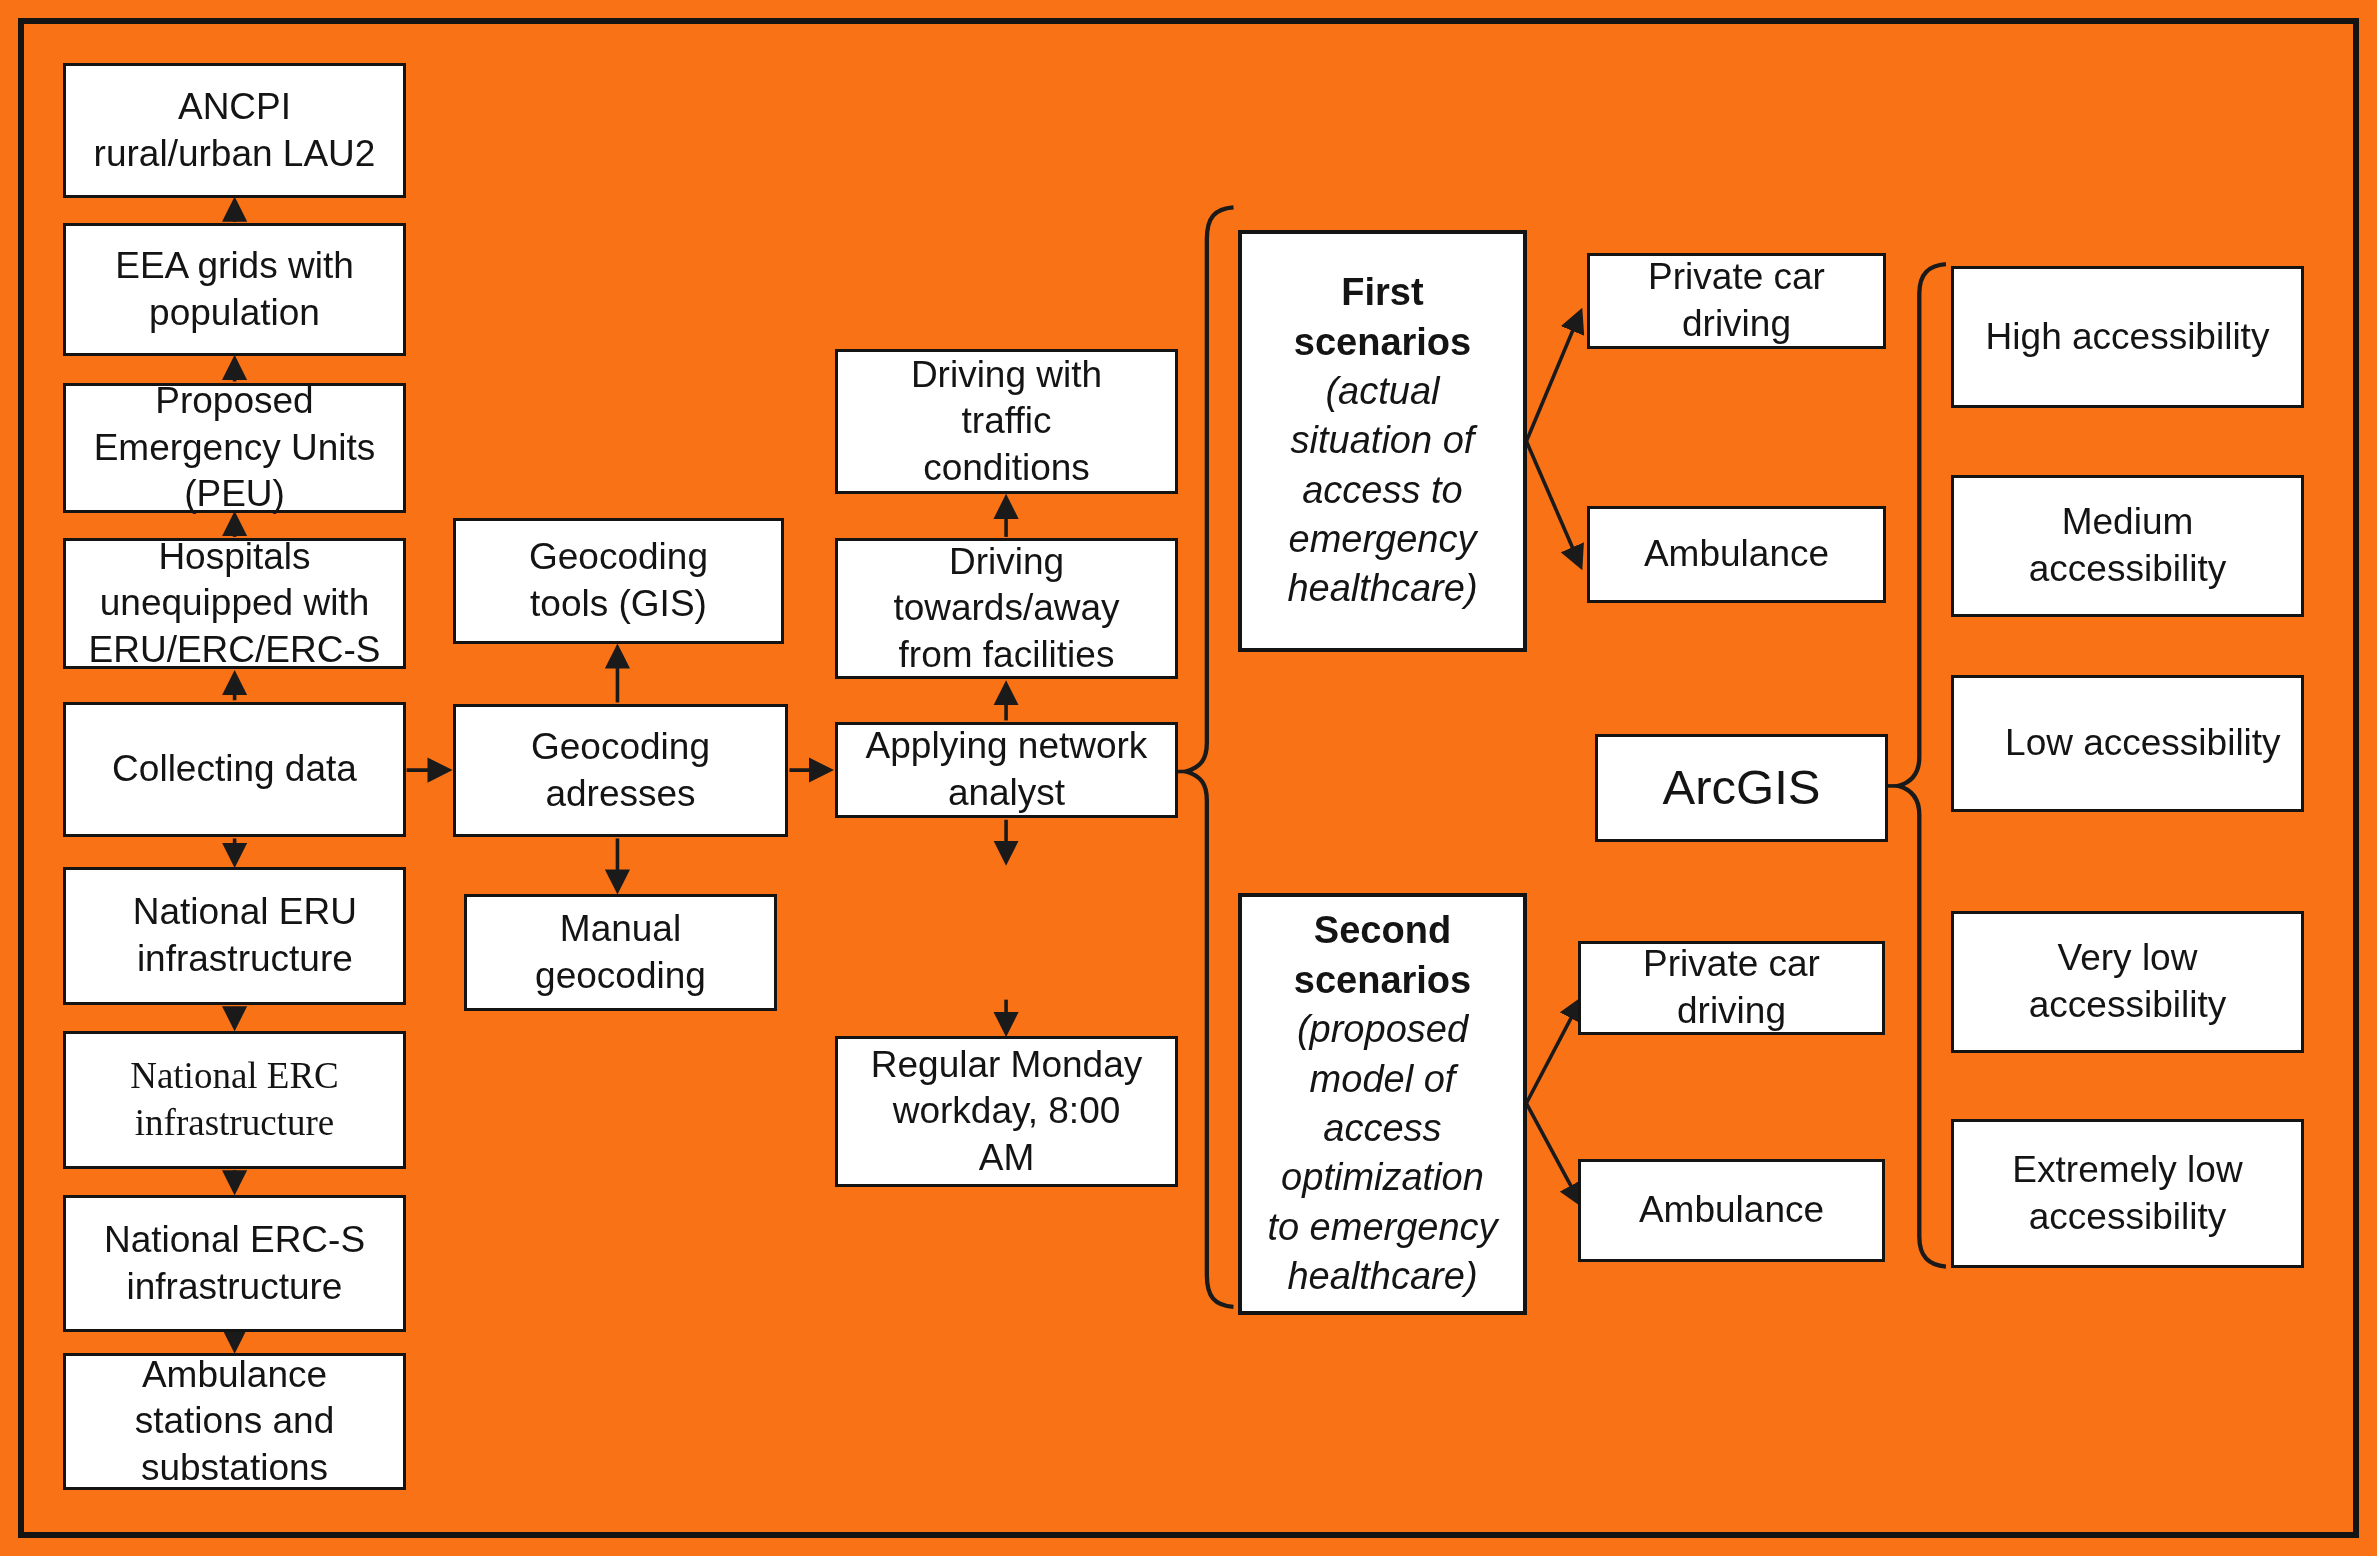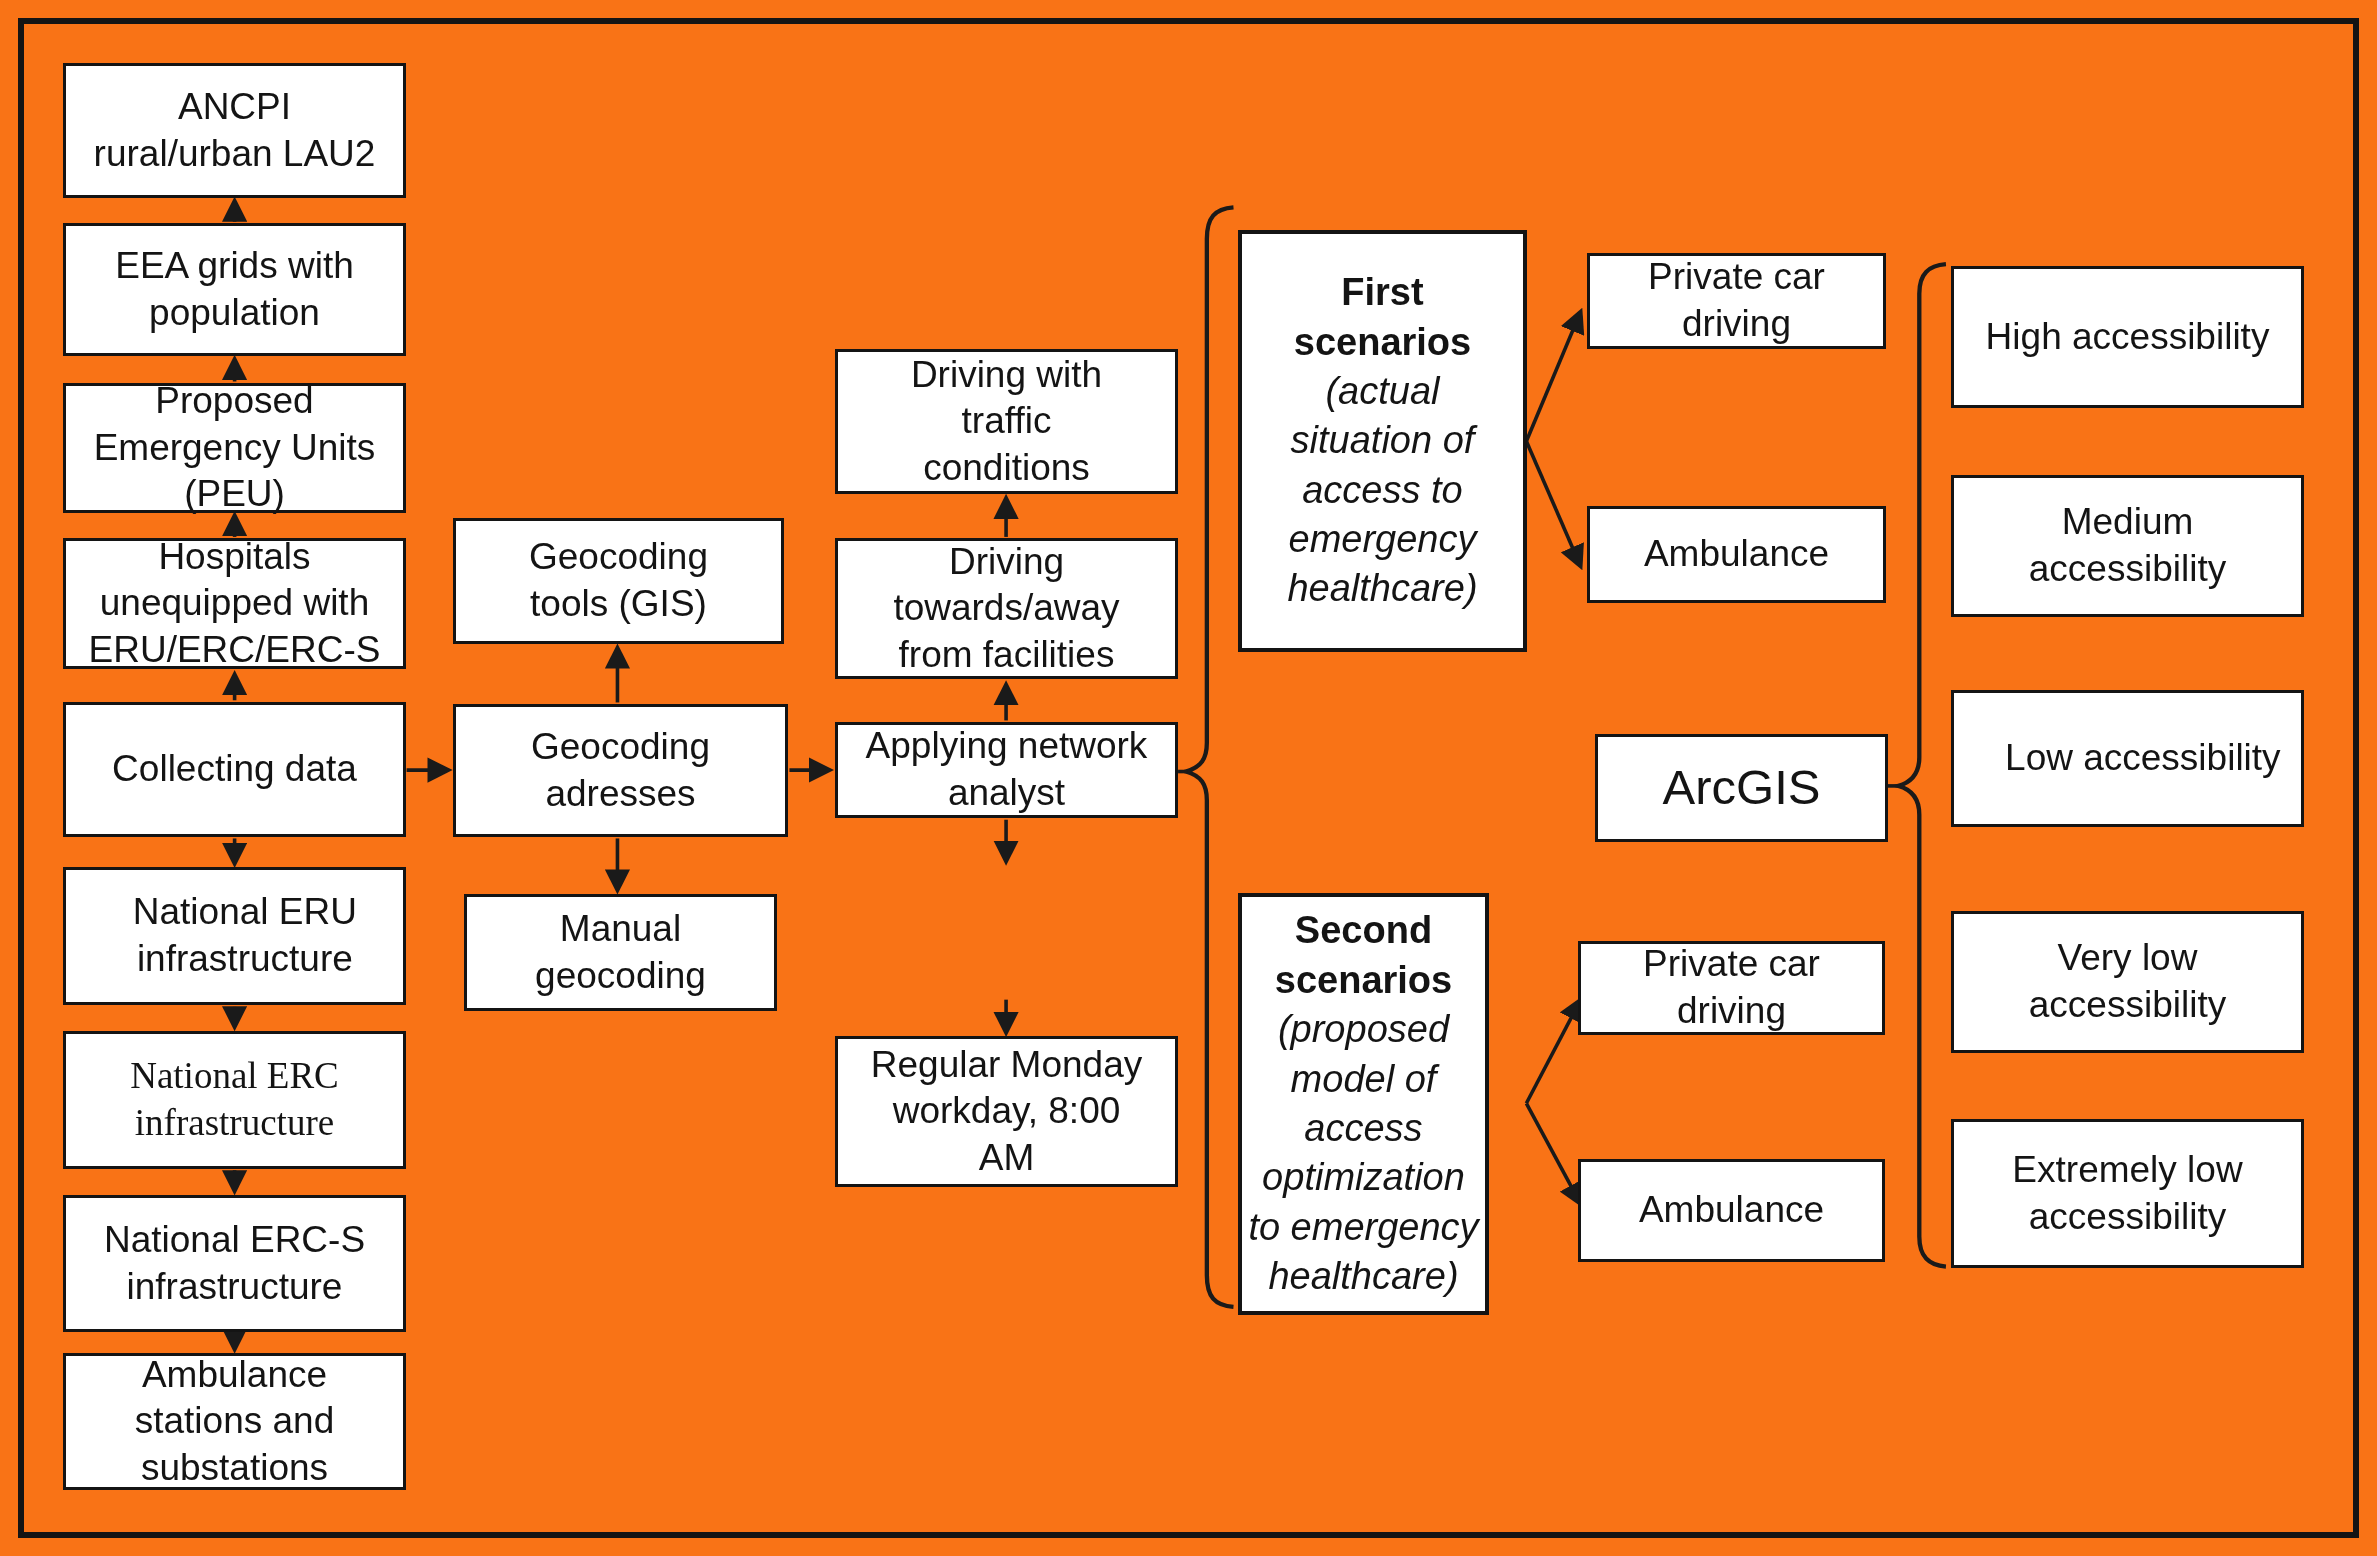--- a/index.html
+++ b/index.html
@@ -96,36 +96,36 @@
 analyst</span></div>
     <div class="box" style="left: 835px; top: 1036px; width: 343px; height: 151px;"><span>Regular Monday
 workday, 8:00
 AM</span></div>
     <div class="box scenario" style="left: 1238px; top: 230px; width: 289px; height: 422px;"><span class="node-title">First
 scenarios</span><span class="node-subtitle">(actual
 situation of
 access to
 emergency
 healthcare)</span></div>
-    <div class="box scenario" style="left: 1238px; top: 893px; width: 251px; height: 422px;"><span class="node-title">Second
+    <div class="box scenario" style="left: 1238px; top: 893px; width: 289px; height: 422px;"><span class="node-title">Second
 scenarios</span><span class="node-subtitle">(proposed
 model of
 access
 optimization
 to emergency
 healthcare)</span></div>
     <div class="box" style="left: 1587px; top: 253px; width: 299px; height: 96px;"><span>Private car
 driving</span></div>
     <div class="box" style="left: 1587px; top: 506px; width: 299px; height: 97px;"><span>Ambulance</span></div>
     <div class="box" style="left: 1578px; top: 941px; width: 307px; height: 94px;"><span>Private car
 driving</span></div>
     <div class="box" style="left: 1578px; top: 1159px; width: 307px; height: 103px;"><span>Ambulance</span></div>
     <div class="box arcgis" style="left: 1595px; top: 734px; width: 293px; height: 108px;"><span>ArcGIS</span></div>
     <div class="box" style="left: 1951px; top: 266px; width: 353px; height: 142px;"><span>High accessibility</span></div>
     <div class="box" style="left: 1951px; top: 475px; width: 353px; height: 142px;"><span>Medium
 accessibility</span></div>
-    <div class="box" style="left: 1951px; top: 690px; width: 353px; height: 137px; padding-left: 35px;"><span>Low accessibility</span></div>
+    <div class="box" style="left: 1951px; top: 675px; width: 353px; height: 137px; padding-left: 35px;"><span>Low accessibility</span></div>
     <div class="box" style="left: 1951px; top: 911px; width: 353px; height: 142px; justify-content: center;"><span>Very low
 accessibility</span></div>
     <div class="box" style="left: 1951px; top: 1119px; width: 353px; height: 149px;"><span>Extremely low
 accessibility</span></div>
   </div>
 
 
 </body></html>

